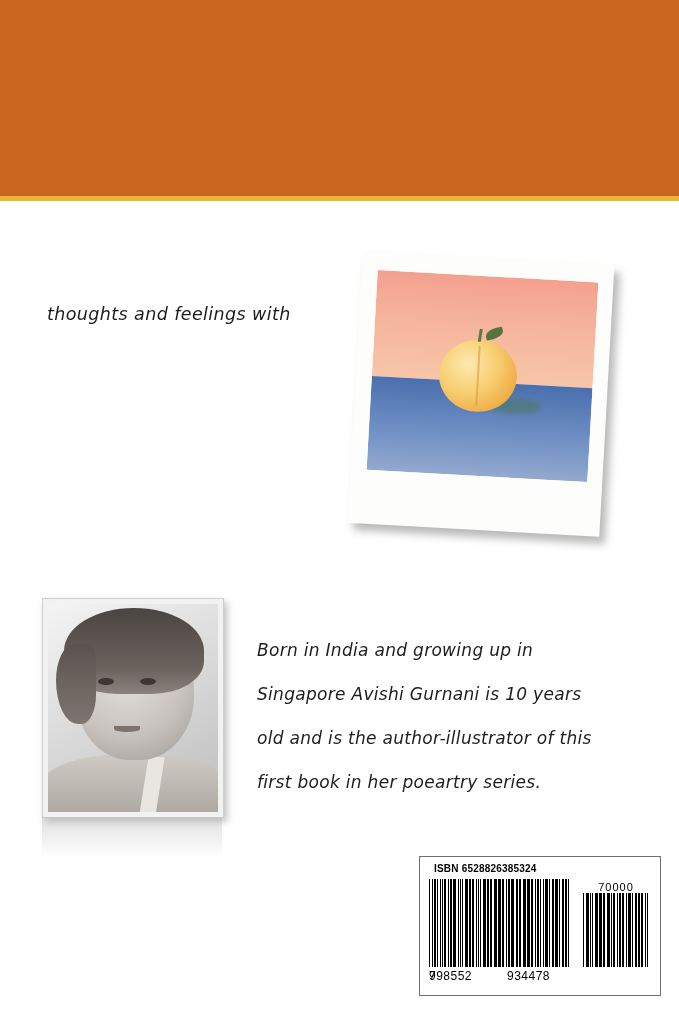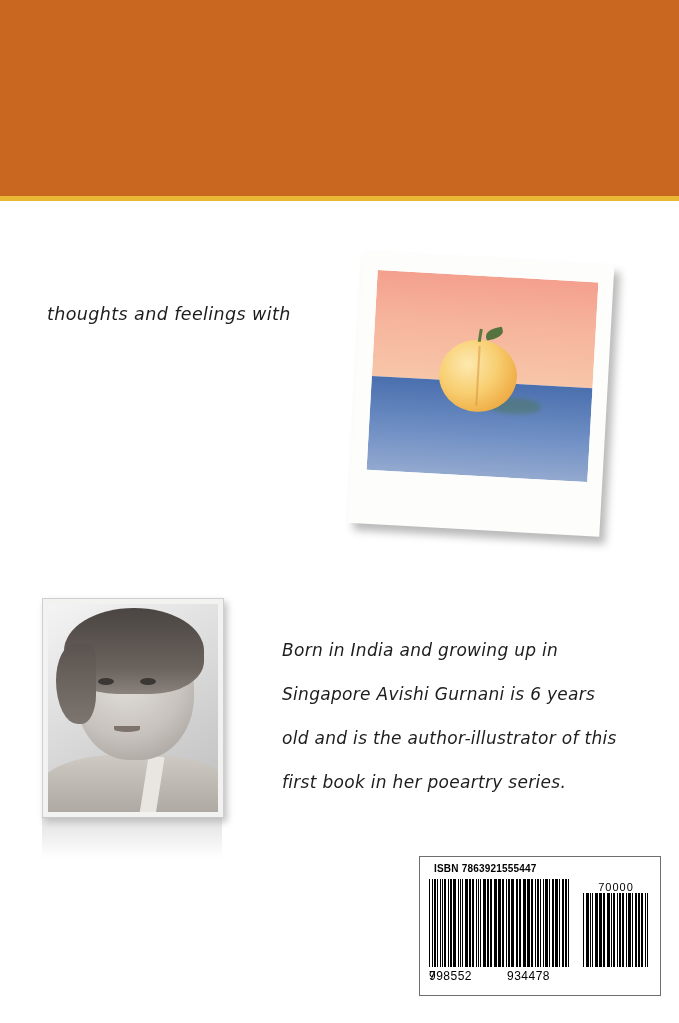--- a/index.html
+++ b/index.html
@@ -240,21 +240,20 @@
     height: 42px;
     background: linear-gradient(180deg, rgba(190,190,190,0.45) 0%, rgba(255,255,255,0) 100%);
   }
 
   
   .bio {
     position: absolute;
     left: 257px;
     top: 628px;
     width: 390px;
-    margin-left: 25px;
   }
   .bio-line {
     font-size: 17px;
     line-height: 44px;
     white-space: nowrap;
     letter-spacing: 0.3px;
   }
 
   
   .barcode-block {
@@ -364,27 +363,27 @@
       <div class="eye l"></div>
       <div class="eye r"></div>
       <div class="mouth"></div>
     </div>
   </div>
   <div class="photo-reflection"></div>
 </div>
 
 <div class="bio hand">
   <div class="bio-line">Born in India and growing up in</div>
-  <div class="bio-line">Singapore Avishi Gurnani is 6 years</div>
+  <div class="bio-line">Singapore Avishi Gurnani is 10 years</div>
   <div class="bio-line">old and is the author-illustrator of this</div>
   <div class="bio-line">first book in her poeartry series.</div>
 </div>
 
 <div class="barcode-block">
-  <div class="isbn-text">ISBN 7863921555447</div>
+  <div class="isbn-text">ISBN 6528826385324</div>
   <div class="ean-main">
     <div class="bars" id="bars-main">
         <div class="bar" style="width: 1px; margin-right: 2px;"></div>
         <div class="bar" style="width: 1px;"></div>
         <div class="bar" style="width: 2px;"></div>
         <div class="bar" style="width: 1px; margin-right: 2px;"></div>
         <div class="bar" style="width: 1px;"></div>
         <div class="bar" style="width: 1px;"></div>
         <div class="bar" style="width: 2px; margin-right: 2px;"></div>
         <div class="bar" style="width: 1px;"></div>

